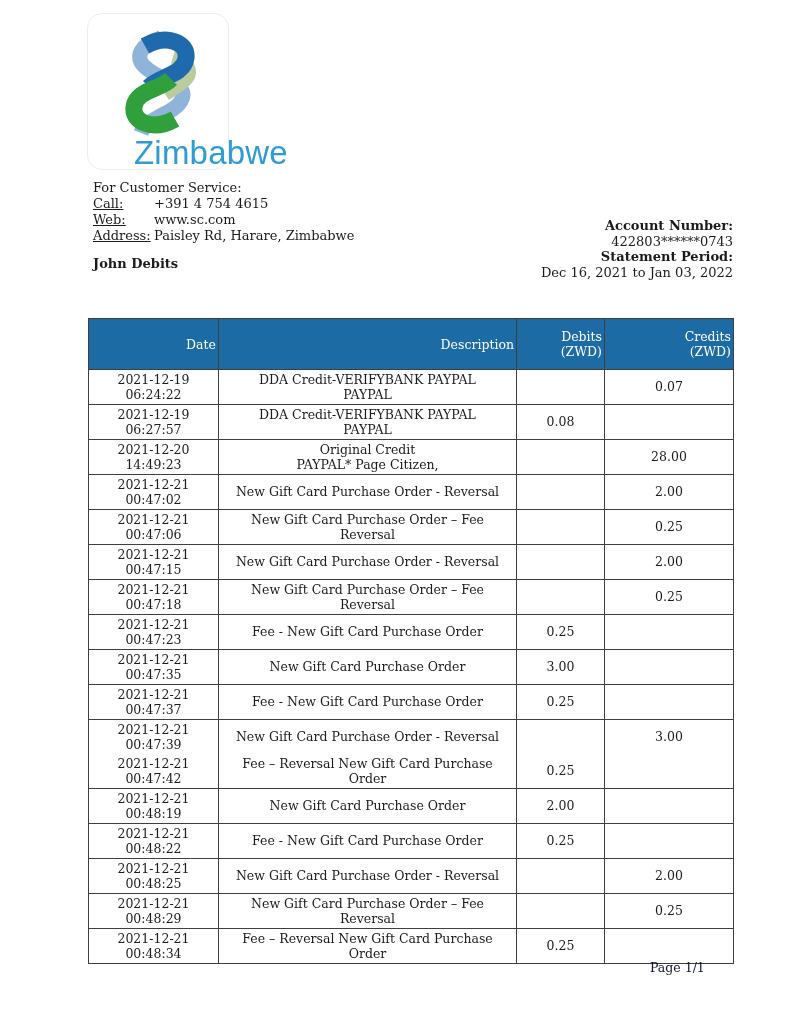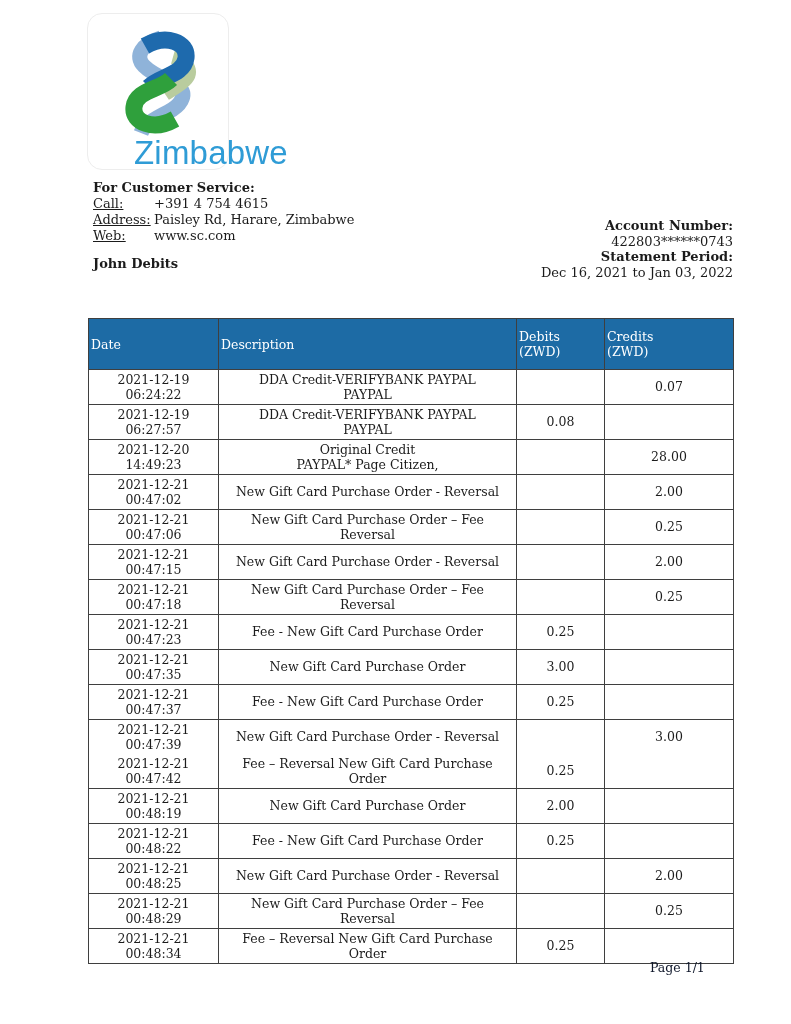--- a/index.html
+++ b/index.html
@@ -12,35 +12,35 @@
     position:absolute;left:87px;top:13px;width:140px;height:155px;
     border:1px solid #ededed;border-radius:15px;
   }
   .logo{position:absolute;left:114px;top:30px;width:94px;height:106px;}
   .wordmark{
     position:absolute;left:90px;top:134px;
     font-family:"Liberation Sans",sans-serif;font-size:33px;color:#2f9cd6;
     font-weight:400;letter-spacing:0.2px;margin-left:44px;
   }
   .cs-block{position:absolute;left:93px;top:180px;font-size:13px;line-height:16px;}
-  .cs-title{font-weight:bold;}
+  .cs-title{font-weight:normal;}
   .cs-row{display:flex;}
   .cs-label{width:61px;text-decoration:underline;}
   .account-block{position:absolute;right:58px;top:194px;text-align:right;font-size:13px;line-height:15.5px;margin-top:24px;}
   .acct-label{font-weight:bold;}
   .customer-block{position:absolute;left:93px;top:256px;font-size:13px;line-height:16.5px;}
   .customer-name{font-weight:bold;}
   table.stmt{
     position:absolute;left:88px;top:318px;width:645px;
     border-collapse:collapse;table-layout:fixed;font-size:12.5px;
   }
   .stmt th{
     background:#1d6ba5;color:#ffffff;font-weight:normal;
     height:50px;border:1px solid #3f3f3f;line-height:15px;
-    text-align:left;vertical-align:middle;padding:0 2px;
+    text-align:right;vertical-align:middle;padding:0 2px;
   }
   .stmt td{
     border:1px solid #3f3f3f;text-align:center;vertical-align:middle;
     padding:1px 4px;height:32px;line-height:15.5px;color:#1c1c1c;
   }
   tr.merge-bottom td{border-bottom:none;}
   tr.merge-top td{border-top:none;}
   .footer{position:absolute;left:650px;top:960px;font-size:12.5px;color:#0f172a;}
 </style>
 </head>
@@ -59,26 +59,26 @@
 
   <div class="wordmark">Zimbabwe</div>
 
   <div class="cs-block">
     <div class="cs-title">For Customer Service:</div>
     <div class="cs-row">
       <span class="cs-label">Call:</span>
       <span>+391 4 754 4615</span>
     </div>
     <div class="cs-row">
+      <span class="cs-label">Web:</span>
+      <span>www.sc.com</span>
+    </div>
+    <div class="cs-row">
       <span class="cs-label">Address:</span>
       <span>Paisley Rd, Harare, Zimbabwe</span>
-    </div>
-    <div class="cs-row">
-      <span class="cs-label">Web:</span>
-      <span>www.sc.com</span>
     </div>
   </div>
 
   <div class="account-block">
     <div class="acct-label">Account Number:</div>
     <div>422803******0743</div>
     <div class="acct-label">Statement Period:</div>
     <div>Dec 16, 2021 to Jan 03, 2022</div>
   </div>
 

